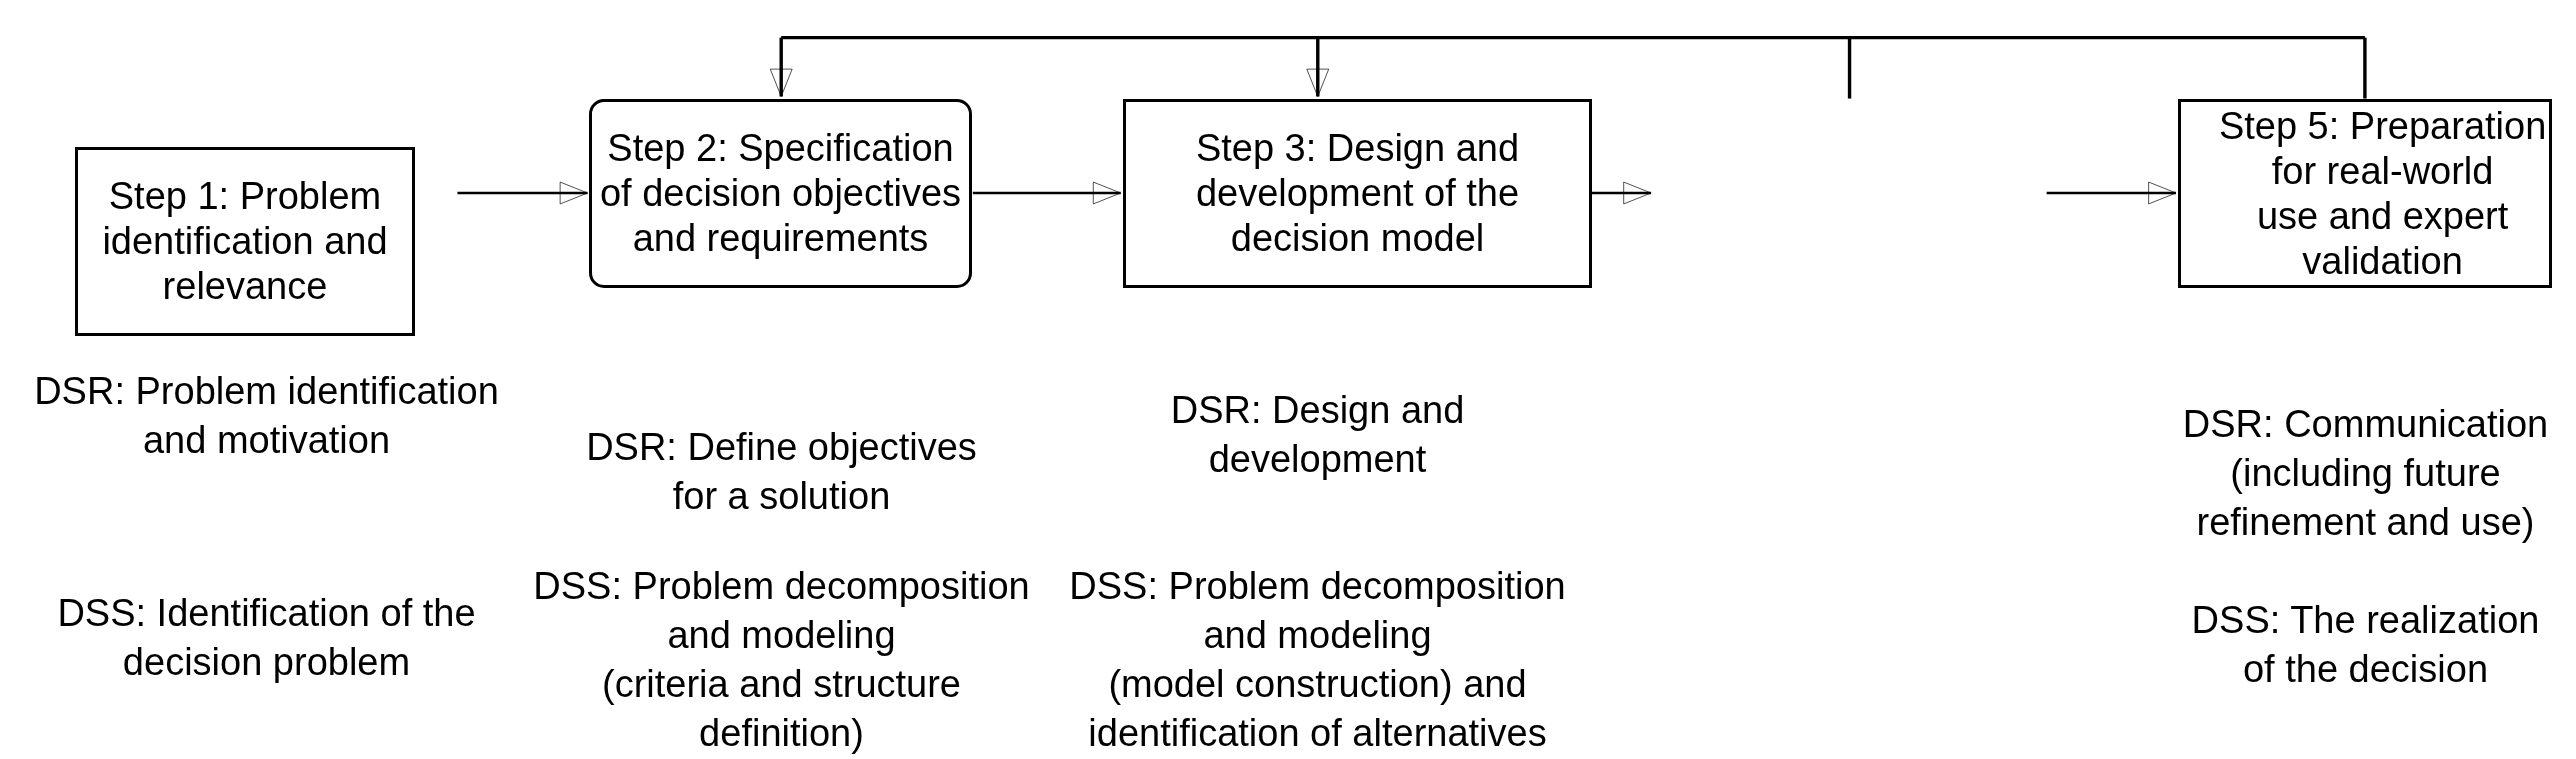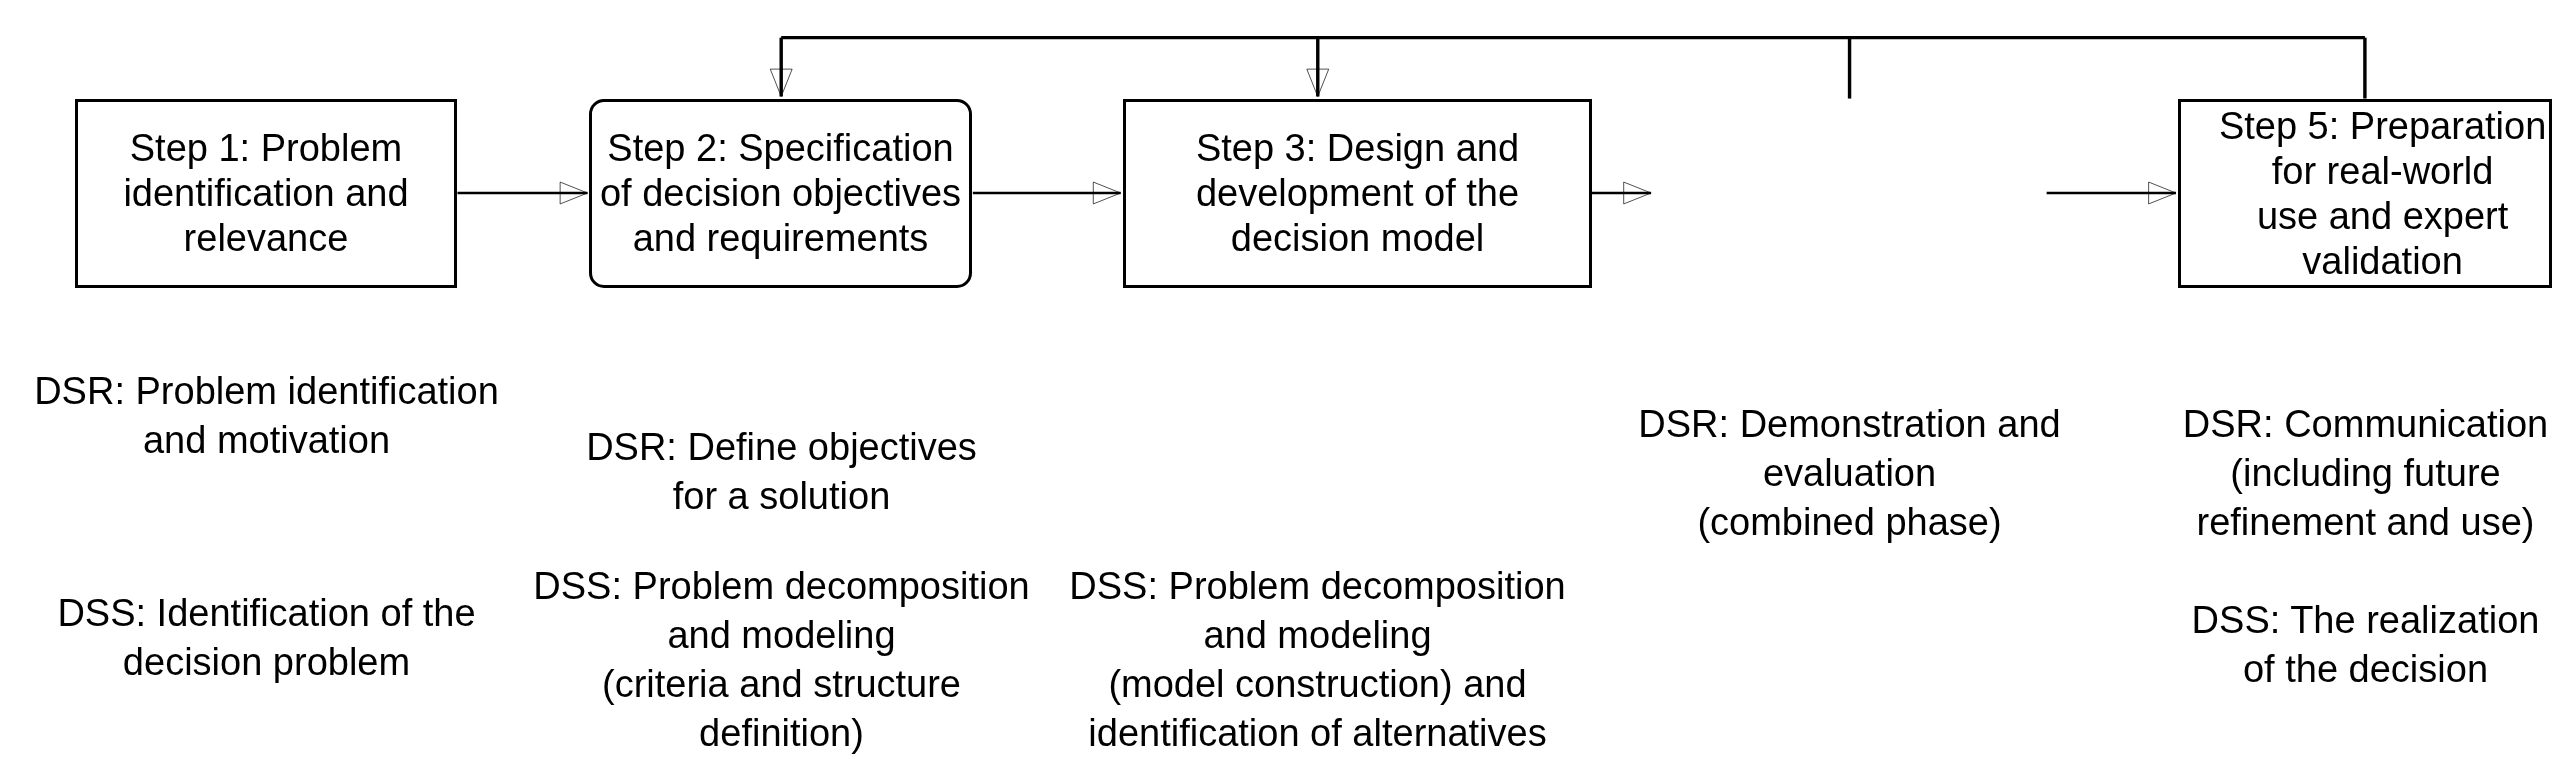--- a/index.html
+++ b/index.html
@@ -75,21 +75,21 @@
 
     <path class="thick" d="M1141,55 L1141,141" marker-end="url(#arrowhead)"></path>
     <path class="thick" d="M1925,55 L1925,141" marker-end="url(#arrowhead)"></path>
 
     <path class="flow" d="M668,282 L858,282" marker-end="url(#arrowhead)"></path>
     <path class="flow" d="M1421,282 L1637,282" marker-end="url(#arrowhead)"></path>
     <path class="flow" d="M2211,282 L2412,282" marker-end="url(#arrowhead)"></path>
     <path class="flow" d="M2990,282 L3179,282" marker-end="url(#arrowhead)"></path>
   </svg>
 
-  <div class="step-box" style="left:75px; width:382px;">
+  <div class="step-box" style="left:75px; width:340px;margin-top:48px;">
     <div class="box-label">Step 1: Problem
 identification and
 relevance</div>
   </div>
   <div class="step-box" style="left:589px; width:383px;border-radius:15px;">
     <div class="box-label">Step 2: Specification
 of decision objectives
 and requirements</div>
   </div>
   <div class="step-box" style="left:1123px; width:469px;">
@@ -101,23 +101,22 @@
     <div class="box-label">Step 5: Preparation
 for real-world
 use and expert
 validation</div>
   </div>
 
   <div class="note" style="left:-21px; top:367px;">DSR: Problem identification
 and motivation</div>
   <div class="note" style="left:494px; top:375px;margin-top:48px;">DSR: Define objectives
 for a solution</div>
-  <div class="note" style="left:1562px; top:400px;">DSR: Demonstration and
-evaluation
-(combined phase)</div>
+  <div class="note" style="left:1030px; top:386px;">DSR: Design and
+development</div>
   <div class="note" style="left:2078px; top:400px;">DSR: Communication
 (including future
 refinement and use)</div>
 
   <div class="note" style="left:-21px; top:589px;">DSS: Identification of the
 decision problem</div>
   <div class="note" style="left:494px; top:562px;">DSS: Problem decomposition
 and modeling
 (criteria and structure
 definition)</div>

